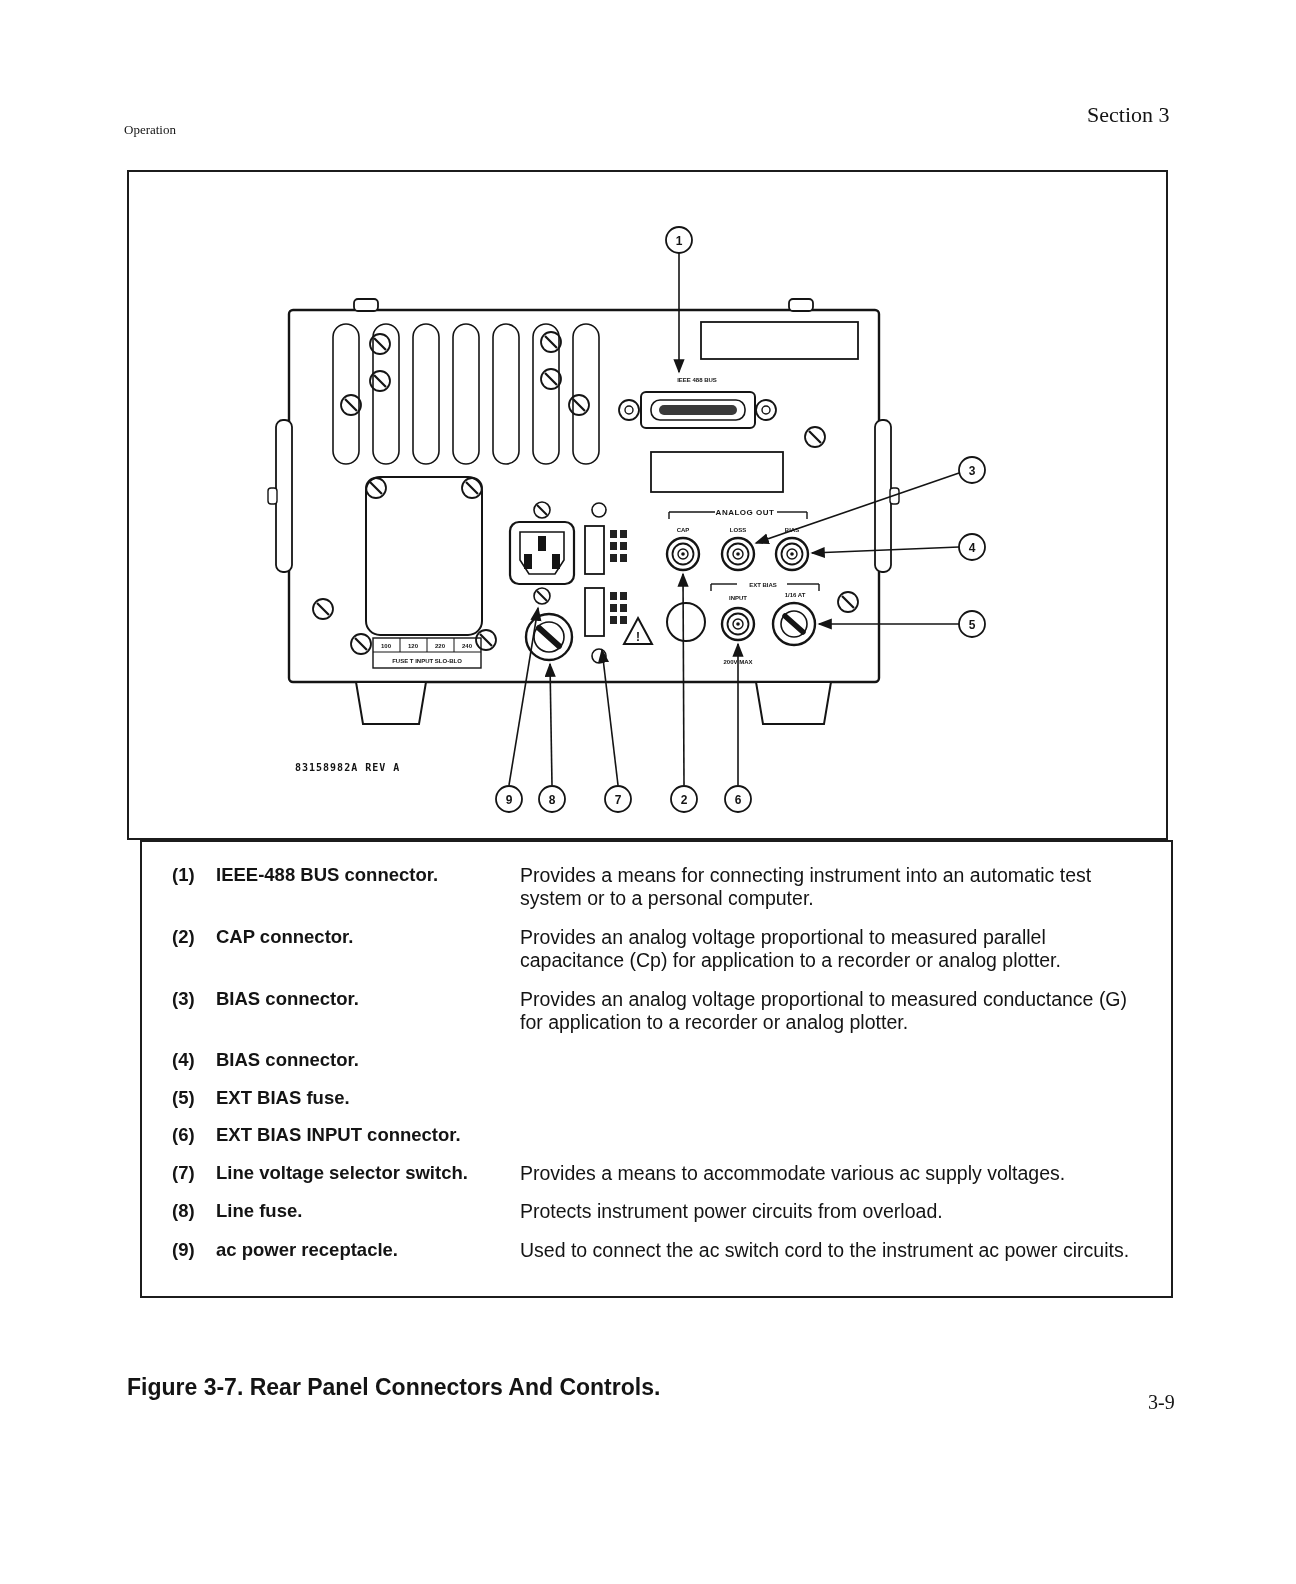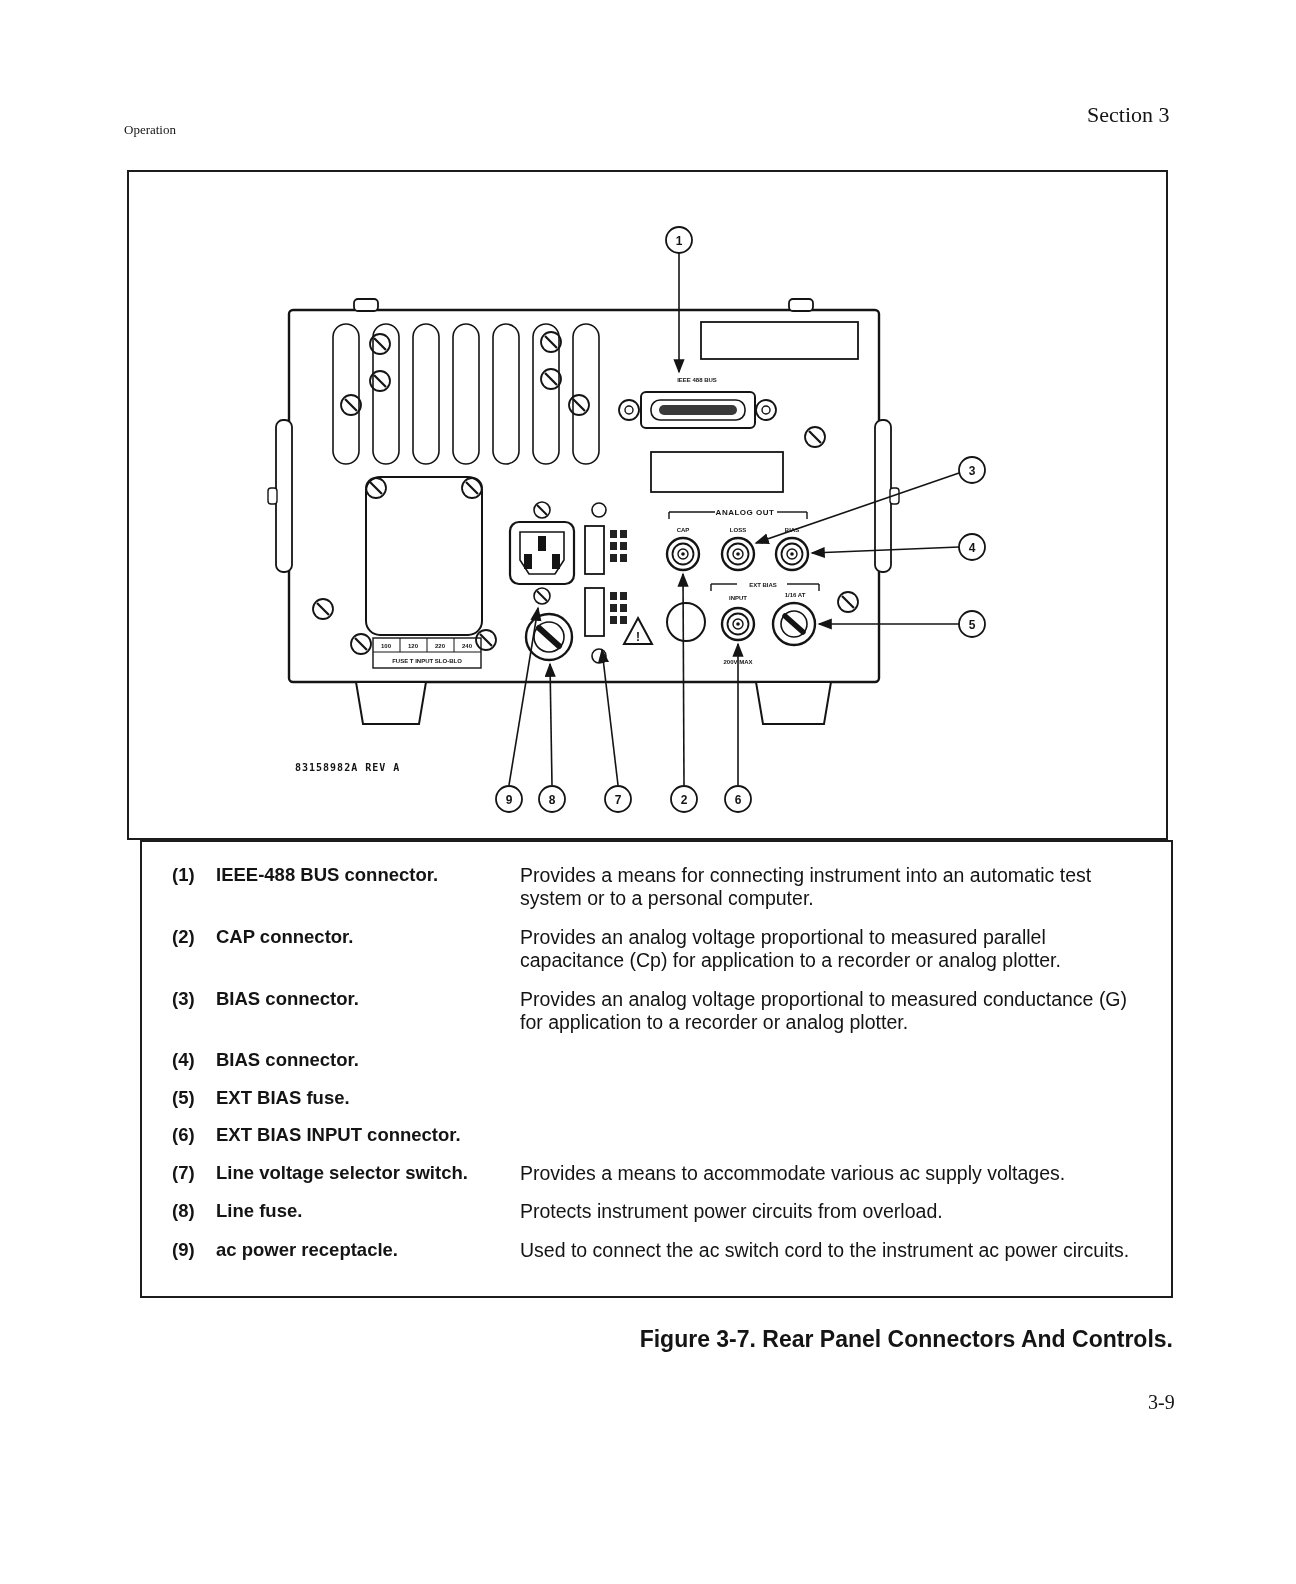--- a/index.html
+++ b/index.html
@@ -24,21 +24,21 @@
   }
   .legend-num,.legend-name{
     font-family:"Liberation Sans", sans-serif;font-weight:bold;font-size:18.5px;
     line-height:1.22;white-space:nowrap;
   }
   .legend-desc{
     font-family:Liberation Sans, sans-serif;font-size:19.5px;line-height:1.2;
     padding-left:44px;
   }
   .caption{
-    position:absolute;left:127px;top:1326px;width:1046px;text-align:right;
+    position:absolute;left:127px;top:1374px;width:1046px;text-align:left;
     font-family:"Liberation Sans", sans-serif;font-weight:bold;font-size:23px;
   }
   .page-num{position:absolute;left:1148px;top:1391px;font-size:20px;}
   svg text{font-family:"Liberation Sans", sans-serif;fill:#141414;}
   .callout-num{font-size:12px;font-weight:bold;text-anchor:middle;}
   .tiny-label{font-size:8px;font-weight:bold;text-anchor:middle;letter-spacing:0.5px;}
   .micro-label{font-size:6px;font-weight:bold;text-anchor:middle;}
   .part-num{font-size:10px;font-weight:bold;font-family:"DejaVu Sans Mono", monospace;letter-spacing:1px;}
 </style>
 </head>

